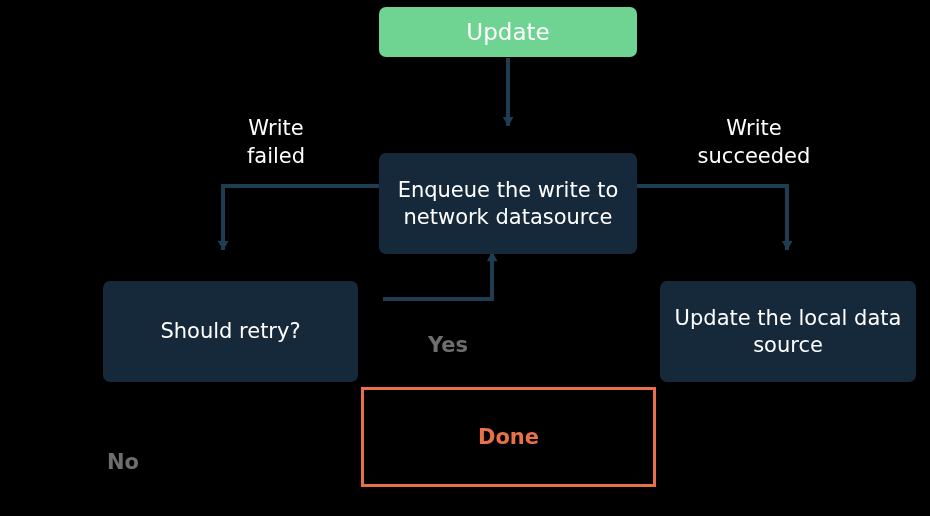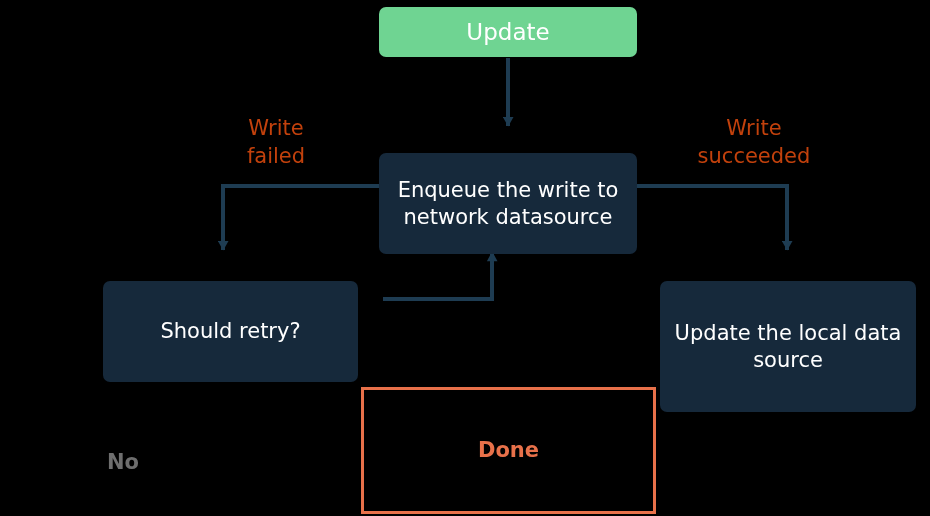--- a/index.html
+++ b/index.html
@@ -49,21 +49,21 @@
     font-weight: 700;
     border-radius: 0;
   }
   .node-label {
     display: block;
     width: 100%;
   }
   
   .edge-label {
     position: absolute;
-    color: #c2410c;
+    color: #ffffff;
     font-size: 21px;
     text-align: center;
     line-height: 1.32;
     white-space: pre-line;
   }
   .edge-label.bold {
     font-weight: 700;
     color: #6e6e6e;
   }
   
@@ -113,30 +113,31 @@
   </div>
 
   <div class="node node-process" style="left:379px; top:137px; width:258px; height:101px;">
     <span class="node-label">Enqueue the write to network datasource</span>
   </div>
 
   <div class="node node-process" style="left:103px; top:265px; width:255px; height:101px;">
     <span class="node-label">Should retry?</span>
   </div>
 
-  <div class="node node-process" style="left:660px; top:265px; width:256px; height:131px;">
+  <div class="node node-process" style="left:660px; top:265px; width:256px; height:101px;">
     <span class="node-label">Update the local data source</span>
   </div>
 
-  <div class="node node-terminal" style="left:361px; top:387px; width:295px; height:127px;">
+  <div class="node node-terminal" style="left:361px; top:387px; width:295px; height:100px;">
     <span class="node-label">Done</span>
   </div>
 
   <div class="edge-label" style="left:206px; top:115px; width:140px;">Write
 failed</div>
 
   <div class="edge-label" style="left:676px; top:115px; width:156px;">Write
 succeeded</div>
 
+  <div class="edge-label bold" style="left:398px; top:332px; width:100px;">Yes</div>
 
   <div class="edge-label bold" style="left:80px; top:441px; width:86px;margin-top:8px;">No</div>
 
 </div>
 
 </body></html>

